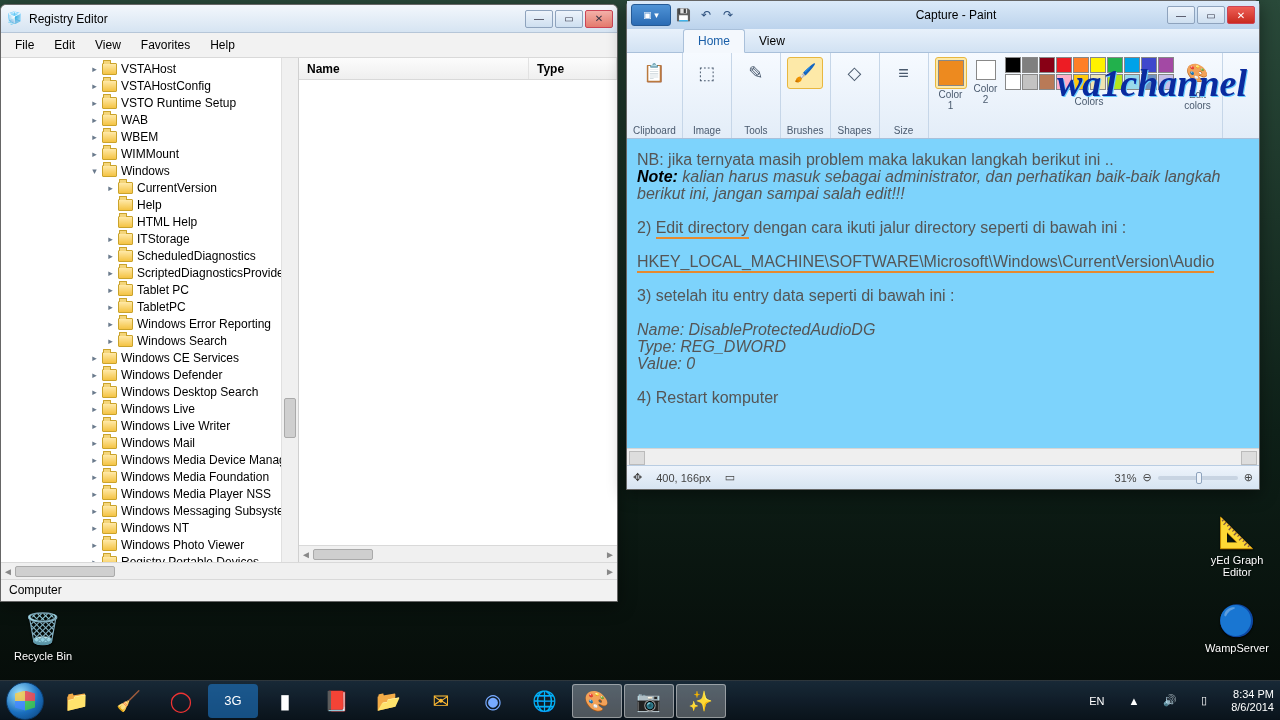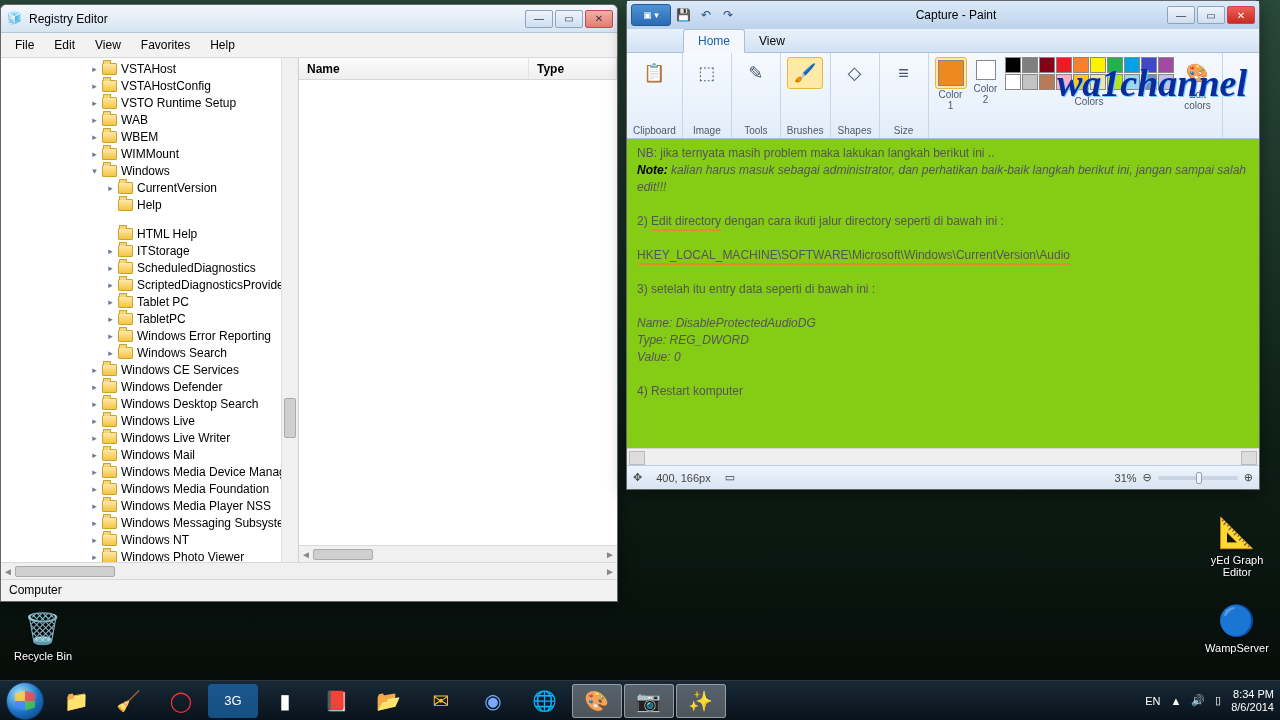--- a/index.html
+++ b/index.html
@@ -48,38 +48,38 @@
 .ribbon-tabs .tab.active { background:#f4f8fd; border:1px solid #a9c0da; border-bottom:1px solid #f4f8fd; border-radius:3px 3px 0 0; color:#1a5fa8; position:relative; top:1px; }
 .ribbon { height:86px; background:linear-gradient(#f6faff,#e3edf8); border-bottom:1px solid #a9c0da; display:flex; position:relative; }
 .rgroup { border-right:1px solid #c6d6e8; display:flex; flex-direction:column; align-items:center; justify-content:space-between; padding:4px 6px 2px; font-size:10px; color:#4a5a6e; }
 .rgroup .glabel { font-size:10px; }
 .big-btn { display:flex; flex-direction:column; align-items:center; gap:2px; padding:2px 4px; cursor:pointer; border:1px solid transparent; border-radius:3px; }
 .big-btn:hover,.big-btn.sel { background:#fde9a8; border-color:#e8b73f; }
 .ic { width:26px; height:26px; display:flex; align-items:center; justify-content:center; font-size:18px; }
 .palette { display:grid; grid-template-columns:repeat(10,16px); grid-auto-rows:16px; gap:1px; }
 .sw { width:16px; height:16px; border:1px solid #888; cursor:pointer; }
 .watermark { position:absolute; right:12px; top:8px; font-family:"Brush Script MT","Comic Sans MS",cursive; font-size:38px; color:#0a2a9e; font-style:italic; font-weight:bold; text-shadow:1px 1px 0 #6cf; pointer-events:none; }
-.canvas-area { flex:1; background:#84cc16; overflow:auto; position:relative; font-size:12px; color:#555; padding:6px 10px; line-height:17px; }
+.canvas-area { flex:1; background:#7dd3fc; overflow:auto; position:relative; font-size:16px; color:#555; padding:12px 10px; line-height:17px; }
 .canvas-area b { color:#000; }
 .canvas-area i { font-style:italic; }
 .paint-hscroll { height:17px; background:#efefef; border-top:1px solid #d5d5d5; position:relative; }
 .paint-hscroll:before,.paint-hscroll:after { content:""; position:absolute; top:2px; width:14px; height:12px; background:#ddd; border:1px solid #bbb; }
 .paint-hscroll:before { left:2px; } .paint-hscroll:after { right:2px; }
 .paint-status { height:24px; background:linear-gradient(#eef4fb,#d7e4f2); border-top:1px solid #b9cde2; display:flex; align-items:center; font-size:11px; color:#444; padding:0 6px; gap:14px; }
 .paint-status .zoom { margin-left:auto; display:flex; align-items:center; gap:6px; }
 .zoom-track { width:80px; height:4px; background:#c8d4e2; border-radius:2px; position:relative; }
 .zoom-thumb { position:absolute; left:38px; top:-4px; width:6px; height:12px; background:#eef4fb; border:1px solid #8ea3bd; border-radius:2px; }
 
 
 #taskbar { position:absolute; left:0; right:0; bottom:0; height:40px; background:linear-gradient(rgba(30,50,70,.75),rgba(10,20,30,.85)); display:flex; align-items:center; padding:0 6px; border-top:1px solid rgba(255,255,255,.15); }
 .start-orb { width:38px; height:38px; border-radius:50%; background:radial-gradient(circle at 35% 30%,#9fe3ff,#1a6fbf 55%,#0b3c6e); border:1px solid #0b3c6e; margin-right:8px; position:relative; cursor:pointer; }
 .start-orb:after { content:""; position:absolute; inset:8px; background:conic-gradient(#f44 0 90deg,#4c4 90deg 180deg,#48f 180deg 270deg,#fc4 270deg 360deg); filter:blur(.5px); clip-path:polygon(50% 0,100% 15%,100% 85%,50% 100%,0 85%,0 15%); opacity:.8; }
 .tbtn { width:50px; height:34px; border-radius:3px; display:flex; align-items:center; justify-content:center; margin-right:2px; font-size:20px; cursor:pointer; color:#fff; }
 .tbtn.active { background:rgba(255,255,255,.28); box-shadow:inset 0 0 0 1px rgba(255,255,255,.4); }
-#tray { margin-left:auto; display:flex; align-items:center; gap:10px; color:#fff; font-size:11px; }
+#tray { margin-left:auto; display:flex; align-items:center; gap:24px; color:#fff; font-size:11px; }
 #tray .clock { text-align:right; line-height:13px; }
 
 
 .desktop-icon { position:absolute; width:74px; text-align:center; color:#fff; font-size:11px; text-shadow:0 1px 2px #000; cursor:pointer; }
 .desktop-icon .dic { width:40px; height:40px; margin:0 auto 2px; display:flex; align-items:center; justify-content:center; font-size:30px; }
 
 
 .u-orange { border-bottom:2px solid #e68a2e; padding-bottom:1px; }
 </style>
 </head>
@@ -157,21 +157,21 @@
           <div class="tree-item" style="padding-left: 100px;">
             <span class="expander">▸</span>
             <span class="folder-icon"></span>
             <span>CurrentVersion</span>
           </div>
           <div class="tree-item" style="padding-left: 100px;">
             <span class="expander"></span>
             <span class="folder-icon"></span>
             <span>Help</span>
           </div>
-          <div class="tree-item" style="padding-left: 100px; margin-top: 12px;">
+          <div class="tree-item" style="padding-left: 100px;">
             <span class="expander"></span>
             <span class="folder-icon"></span>
             <span>HTML Help</span>
           </div>
           <div class="tree-item" style="padding-left: 100px;">
             <span class="expander">▸</span>
             <span class="folder-icon"></span>
             <span>ITStorage</span>
           </div>
           <div class="tree-item" style="padding-left: 100px;">

